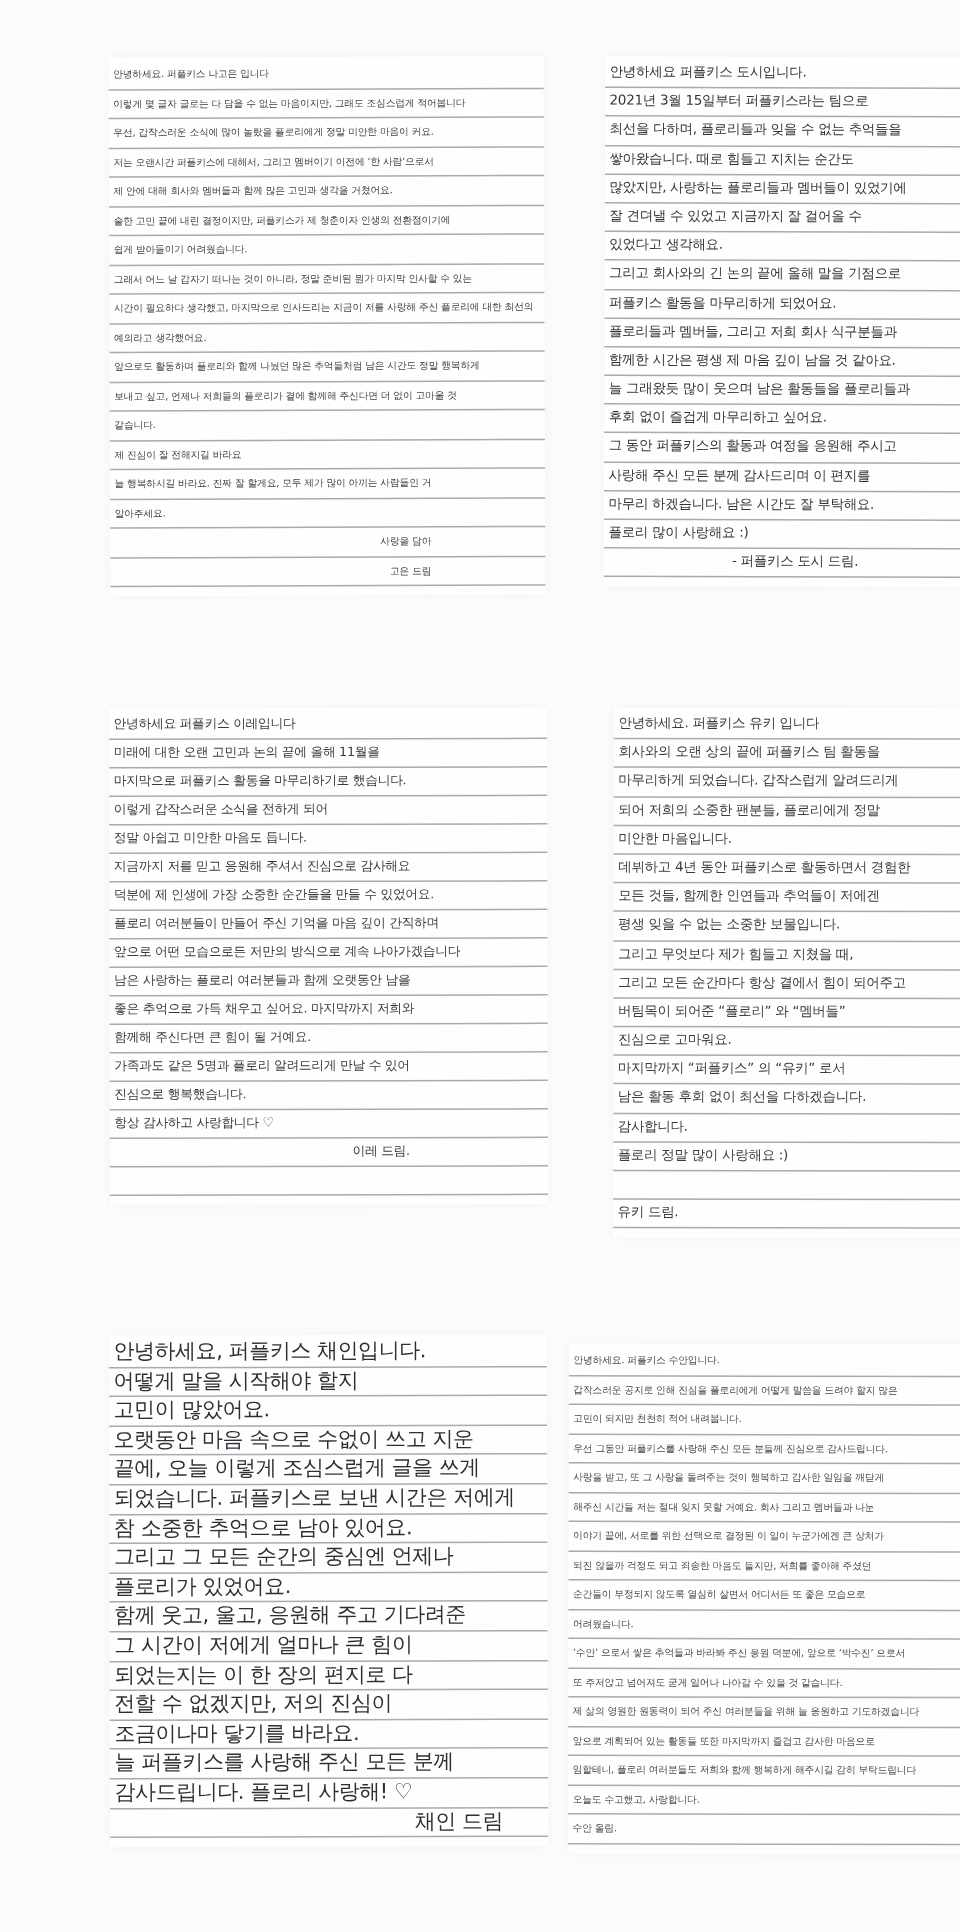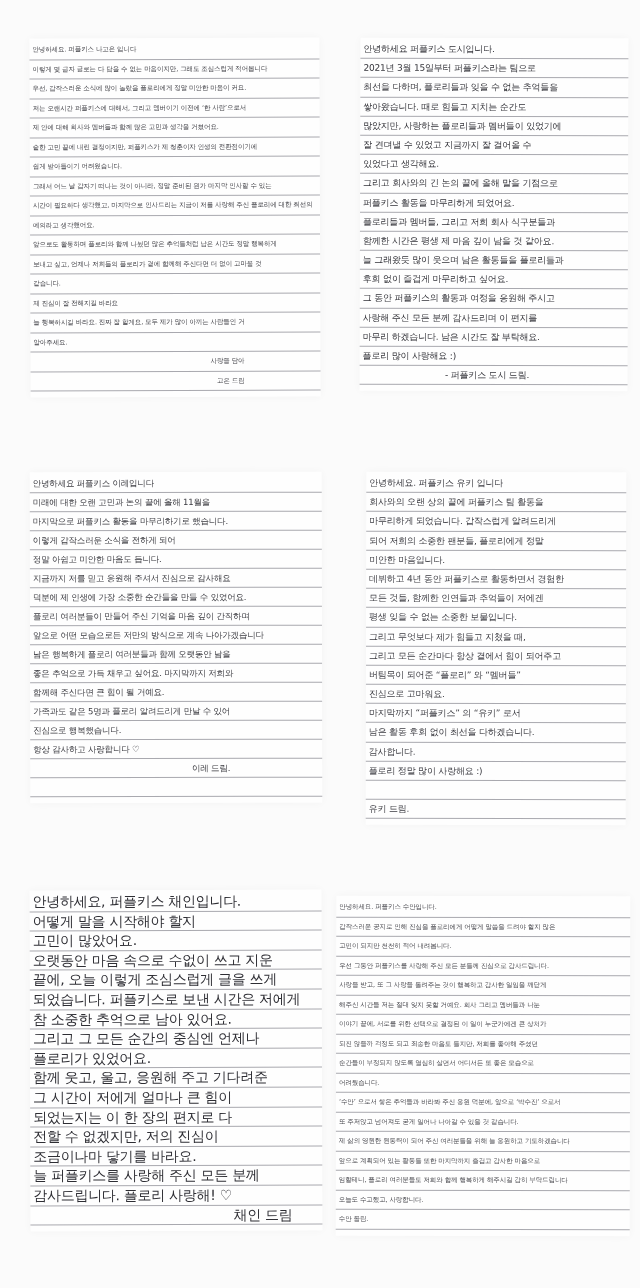--- a/index.html
+++ b/index.html
@@ -3,21 +3,21 @@
 <meta charset="utf-8">
 <style>
   :root{
     --bg:#fbfbfb; --paper:#fefefe; --ink:#35353a; --rule:#a9a9af;
   }
   html,body{margin:0;padding:0;}
   body{
     width:640px;height:1288px;position:relative;background:var(--bg);
     font-family:"DejaVu Sans",sans-serif;overflow:hidden;
   }
-  .collage{position:absolute;inset:0;}
+  .collage{position:absolute;inset:0;margin-left:43px;}
   .letter{
     position:absolute;background:var(--paper);
     box-shadow:0 0 8px rgba(0,0,0,0.035);
     padding:2px 0 6px 0;
   }
   .line{
     box-sizing:border-box;border-bottom:1px solid var(--rule);
     color:var(--ink);white-space:nowrap;overflow:hidden;
     padding:0 2px 1px 3px;display:block;
   }
@@ -100,21 +100,21 @@
   <div class="letter ireh">
       <div class="line">안녕하세요 퍼플키스 이레입니다</div>
       <div class="line">미래에 대한 오랜 고민과 논의 끝에 올해 11월을</div>
       <div class="line">마지막으로 퍼플키스 활동을 마무리하기로 했습니다.</div>
       <div class="line">이렇게 갑작스러운 소식을 전하게 되어</div>
       <div class="line">정말 아쉽고 미안한 마음도 듭니다.</div>
       <div class="line">지금까지 저를 믿고 응원해 주셔서 진심으로 감사해요</div>
       <div class="line">덕분에 제 인생에 가장 소중한 순간들을 만들 수 있었어요.</div>
       <div class="line">플로리 여러분들이 만들어 주신 기억을 마음 깊이 간직하며</div>
       <div class="line">앞으로 어떤 모습으로든 저만의 방식으로 계속 나아가겠습니다</div>
-      <div class="line">남은 행복하게 플로리 여러분들과 함께 오랫동안 남을</div>
+      <div class="line">남은 사랑하는 플로리 여러분들과 함께 오랫동안 남을</div>
       <div class="line">좋은 추억으로 가득 채우고 싶어요. 마지막까지 저희와</div>
       <div class="line">함께해 주신다면 큰 힘이 될 거예요.</div>
       <div class="line">가족과도 같은 5명과 플로리 알려드리게 만날 수 있어</div>
       <div class="line">진심으로 행복했습니다.</div>
       <div class="line">항상 감사하고 사랑합니다 ♡</div>
       <div class="line align-right">이레 드림.</div>
       <div class="line">&nbsp;</div>
     </div>
 
   <div class="letter yuki">

